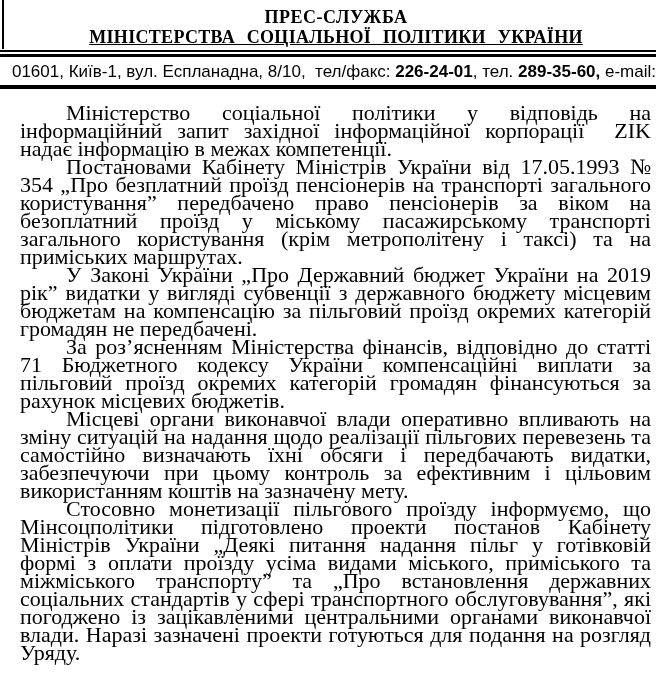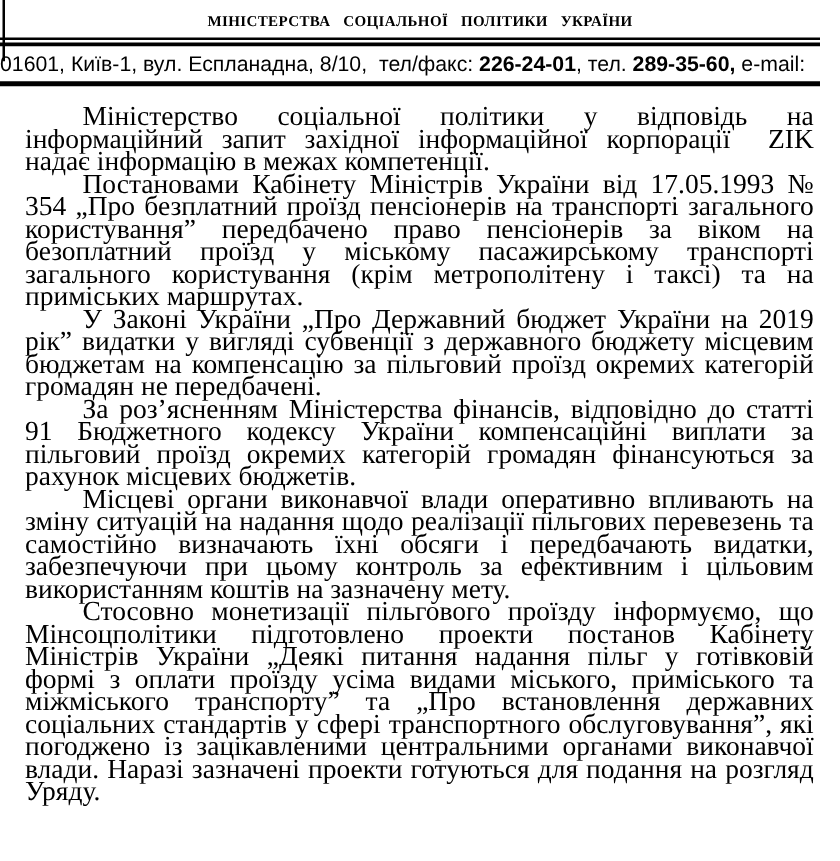--- a/index.html
+++ b/index.html
@@ -29,35 +29,36 @@
     text-align: center;
     font-family: "Liberation Serif", "DejaVu Serif", serif;
     font-weight: bold;
   }
   .doc-header .line1 {
     font-size: 18px;
     line-height: 20px;
     letter-spacing: 0.5px;
   }
   .doc-header .line2 {
-    font-size: 12px;
+    font-size: 18px;
     line-height: 20px;
     word-spacing: 7px;
     letter-spacing: 0.3px;
+    text-decoration: underline;
   }
   .double-rule {
     width: 656px;
     height: 2px;              
     border-top: 2px solid #000000;
     border-bottom: 3px solid #000000;
     margin-top: 3px;
   }
   .contact-block {
     width: 656px;
-    text-align: left;
+    text-align: right;
     font-family: "Liberation Sans", "DejaVu Sans", sans-serif;
     font-size: 17px;
     line-height: 21px;
     padding: 4px 0 3px 0;
   }
   .contact-block span { white-space: pre-wrap; }
   .contact-block .bold { font-weight: bold; }
   .thick-rule {
     width: 656px;
     height: 4px;
@@ -77,34 +78,35 @@
   }
 </style>
 </head>
 <body>
 
 <div class="page">
 
   <div class="left-edge-line"></div>
 
   <div class="doc-header">
+    <div class="line1">ПРЕС-СЛУЖБА</div>
     <div class="line2">МІНІСТЕРСТВА СОЦІАЛЬНОЇ ПОЛІТИКИ УКРАЇНИ</div>
   </div>
 
   <div class="double-rule"></div>
 
   <div class="contact-block">
     <span>01601, Київ-1, вул. Еспланадна, 8/10, &nbsp;тел/факс: </span><span class="bold">226-24-01</span><span>, тел. </span><span class="bold">289-35-60,</span><span> e-mail:</span>
     <br>
   </div>
 
   <div class="thick-rule"></div>
 
   <div class="doc-body">
     <p>Міністерство соціальної політики у відповідь на інформаційний запит західної інформаційної корпорації &nbsp;ZIK надає інформацію в межах компетенції.</p>
     <p>Постановами Кабінету Міністрів України від 17.05.1993 № 354 „Про безплатний проїзд пенсіонерів на транспорті загального користування” передбачено право пенсіонерів за віком на безоплатний проїзд у міському пасажирському транспорті загального користування (крім метрополітену і таксі) та на приміських маршрутах.</p>
     <p>У Законі України „Про Державний бюджет України на 2019 рік” видатки у вигляді субвенції з державного бюджету місцевим бюджетам на компенсацію за пільговий проїзд окремих категорій громадян не передбачені.</p>
-    <p>За роз’ясненням Міністерства фінансів, відповідно до статті 91 Бюджетного кодексу України компенсаційні виплати за пільговий проїзд окремих категорій громадян фінансуються за рахунок місцевих бюджетів.</p>
+    <p>За роз’ясненням Міністерства фінансів, відповідно до статті 71 Бюджетного кодексу України компенсаційні виплати за пільговий проїзд окремих категорій громадян фінансуються за рахунок місцевих бюджетів.</p>
     <p>Місцеві органи виконавчої влади оперативно впливають на зміну ситуацій на надання щодо реалізації пільгових перевезень та самостійно визначають їхні обсяги і передбачають видатки, забезпечуючи при цьому контроль за ефективним і цільовим використанням коштів на зазначену мету.</p>
     <p>Стосовно монетизації пільгового проїзду інформуємо, що Мінсоцполітики підготовлено проекти постанов Кабінету Міністрів України „Деякі питання надання пільг у готівковій формі з оплати проїзду усіма видами міського, приміського та міжміського транспорту” та „Про встановлення державних соціальних стандартів у сфері транспортного обслуговування”, які погоджено із зацікавленими центральними органами виконавчої влади. Наразі зазначені проекти готуються для подання на розгляд Уряду.</p>
   </div>
 
 </div>
 
 </body></html>

